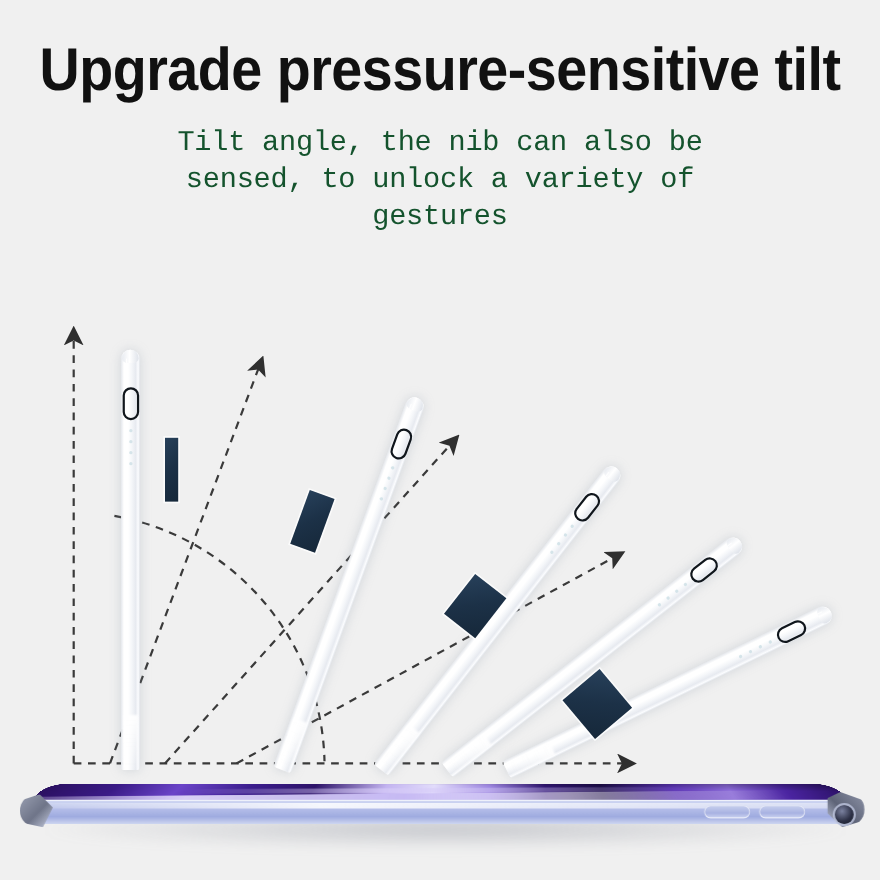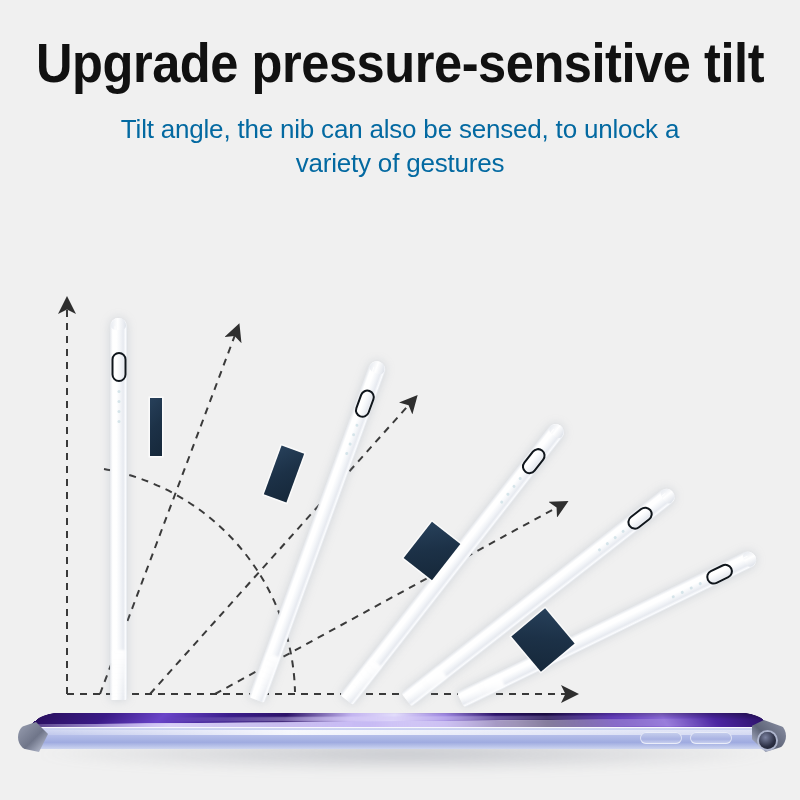--- a/index.html
+++ b/index.html
@@ -14,22 +14,23 @@
   
   .headline{
     position:absolute;top:34px;left:0;width:800px;text-align:center;
     font-family:"Liberation Sans Narrow","Liberation Sans",sans-serif;
     font-weight:700;font-size:55px;line-height:58px;letter-spacing:-0.5px;
     color:#111;transform:scaleX(.92);transform-origin:50% 50%;
     white-space:nowrap;
   }
   .subtitle{
     position:absolute;top:112px;left:100px;width:600px;text-align:center;
-    font-size:26px;line-height:34px;color:#0369a1;font-weight:400;
+    font-size:26px;line-height:34px;color:#14532d;font-weight:400;
     letter-spacing:-0.2px;
+    font-family:Liberation Mono, monospace;
   }
 
   
   #diagram{position:absolute;left:0;top:0;width:800px;height:800px;}
   #diagram svg{position:absolute;left:0;top:0;}
 
   
   .pen{position:absolute;transform-origin:50% 100%;}
   .pen .body{
     position:absolute;left:0;top:0;width:100%;height:100%;

